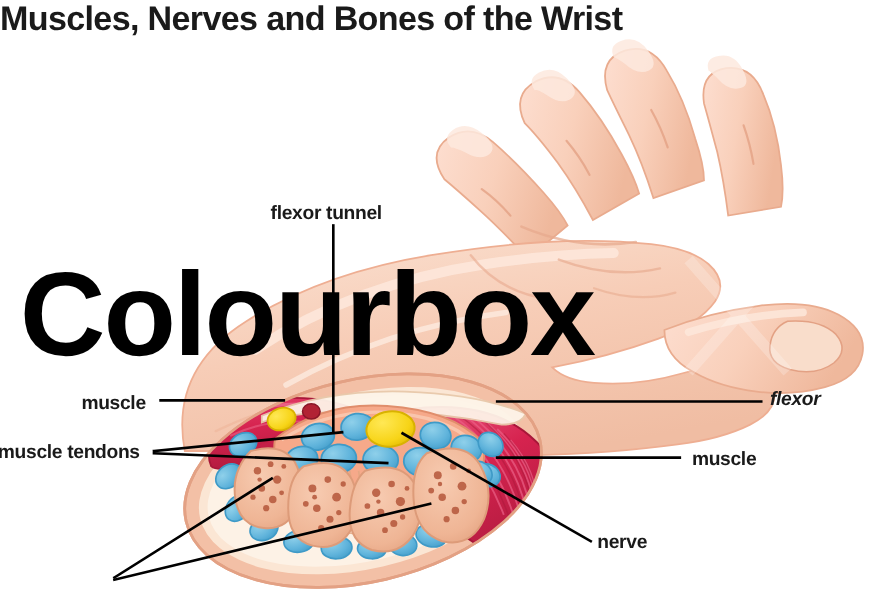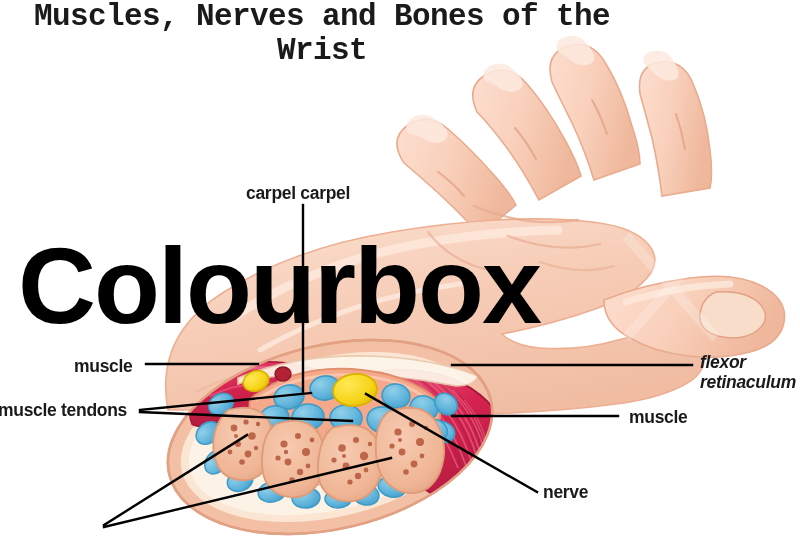--- a/index.html
+++ b/index.html
@@ -16,22 +16,21 @@
     width: 800px;
     height: 543px;
     background: #ffffff;
     overflow: hidden;
   }
   #figure-title {
     position: absolute;
     top: 0px;
     left: 0;
     width: 644px;
-    text-align: center;
-    font-family: Liberation Mono, monospace;
+    font-family: Liberation Sans, sans-serif;
     font-weight: bold;
     font-size: 31px;
     letter-spacing: -0.6px;
     color: #1a1a1a;
     line-height: 34px;
   }
   #illustration {
     position: absolute;
     top: 0;
     left: 0;
@@ -372,20 +371,20 @@
       <path d="M104,525 L247,435"></path>
       <path d="M104,527 L391,458"></path>
       <path d="M692,365 L452,365"></path>
       <path d="M618,416 L452,416"></path>
       <path d="M537,492 L366,394"></path>
     </g>
   </svg>
 
   <div class="wm" id="wm-text">Colourbox</div>
 
-  <div class="label" id="lbl-carpel-tunnel">carpel carpel</div>
+  <div class="label" id="lbl-carpel-tunnel">flexor tunnel</div>
   <div class="label" id="lbl-muscle-left">muscle</div>
   <div class="label" id="lbl-muscle-tendons">muscle tendons</div>
-  <div class="label" id="lbl-flexor-ret"><span>flexor</span><br><span>retinaculum</span></div>
+  <div class="label" id="lbl-flexor-ret"><span>flexor</span><br></div>
   <div class="label" id="lbl-muscle-right">muscle</div>
   <div class="label" id="lbl-nerve">nerve</div>
 
 </div>
 
 </body></html>

